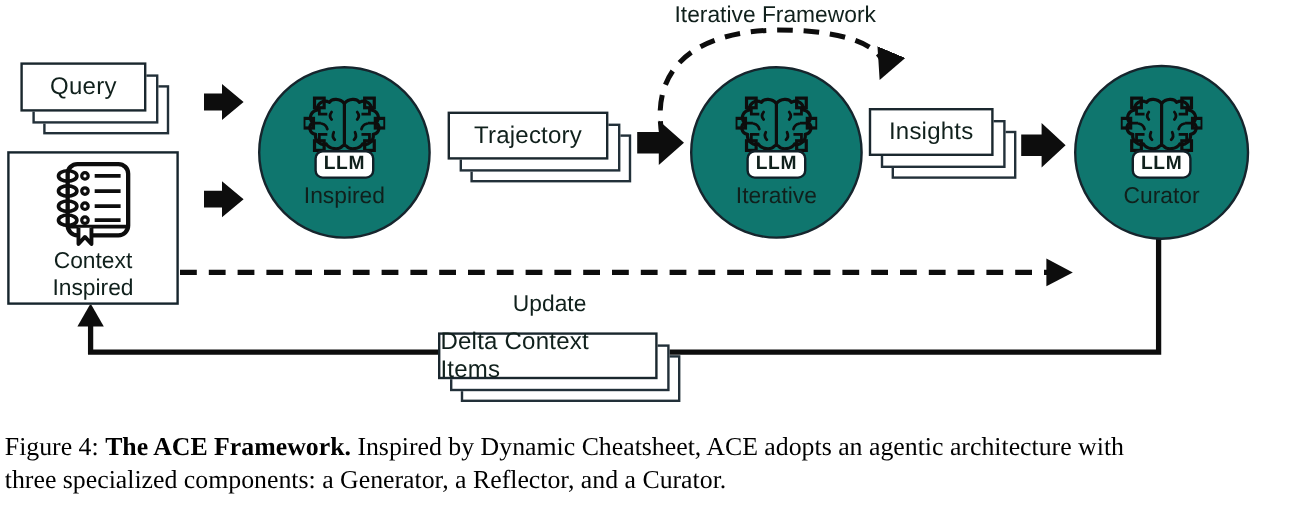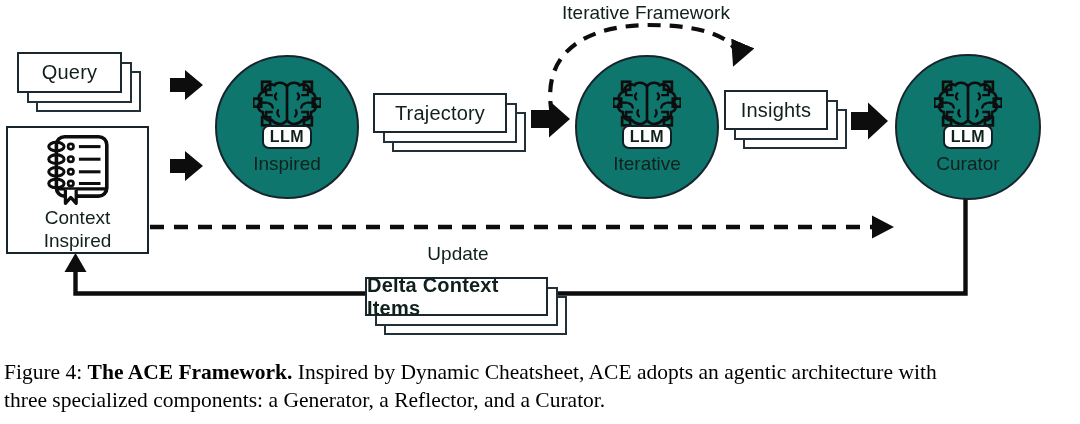--- a/index.html
+++ b/index.html
@@ -173,21 +173,21 @@
   </div>
 
   <div class="circle-node" style="left:895px;top:54px;width:146px;height:146px;">
     <svg width="68" height="48" viewBox="0 0 76 54">
         <use href="#brainchip"></use>
       </svg>
     <div class="llm-badge">LLM</div>
     <div class="circle-label">Curator</div>
   </div>
 
-  <div class="stack" style="left:365px;top:277px;width:183px;height:39px;font-weight:bold;">
+  <div class="stack" style="left:365px;top:277px;width:183px;height:39px;">
     <div class="card back2"></div>
     <div class="card back1"></div>
     <div class="card front">
       <span>Delta Context Items</span>
     </div>
   </div>
 
   <div class="caption">
     <span>Figure 4:</span>
     <b>The ACE Framework.</b>

